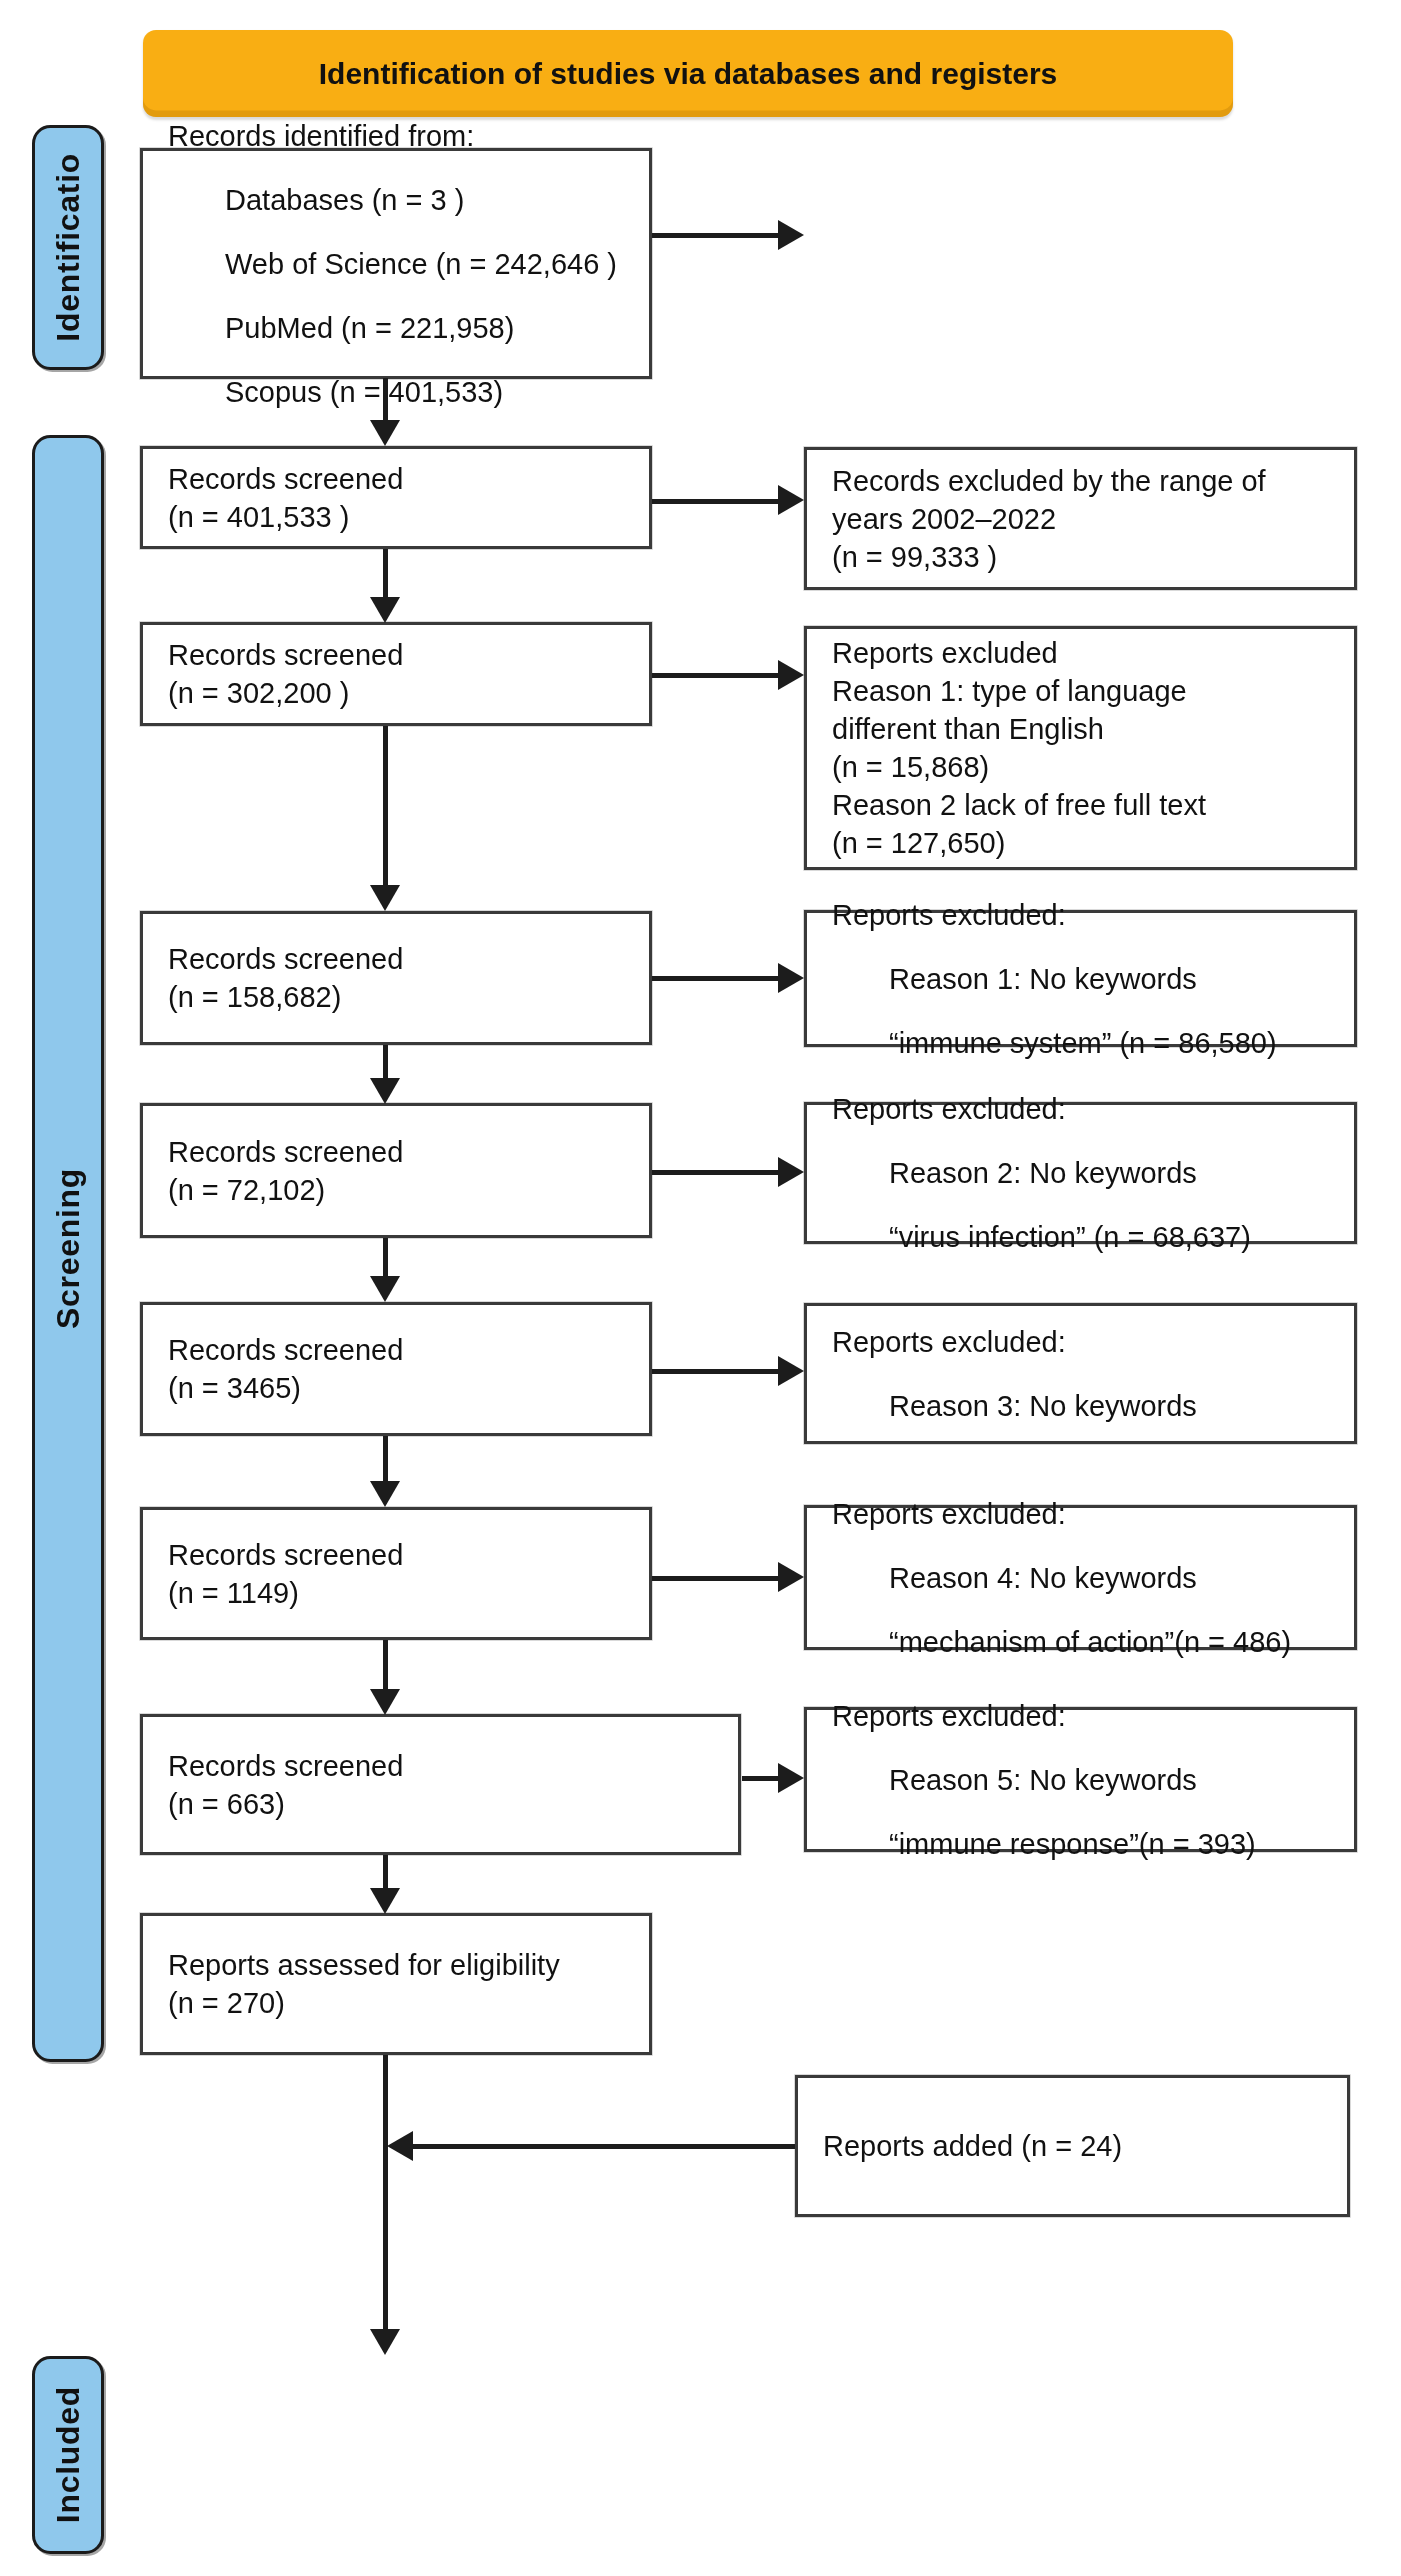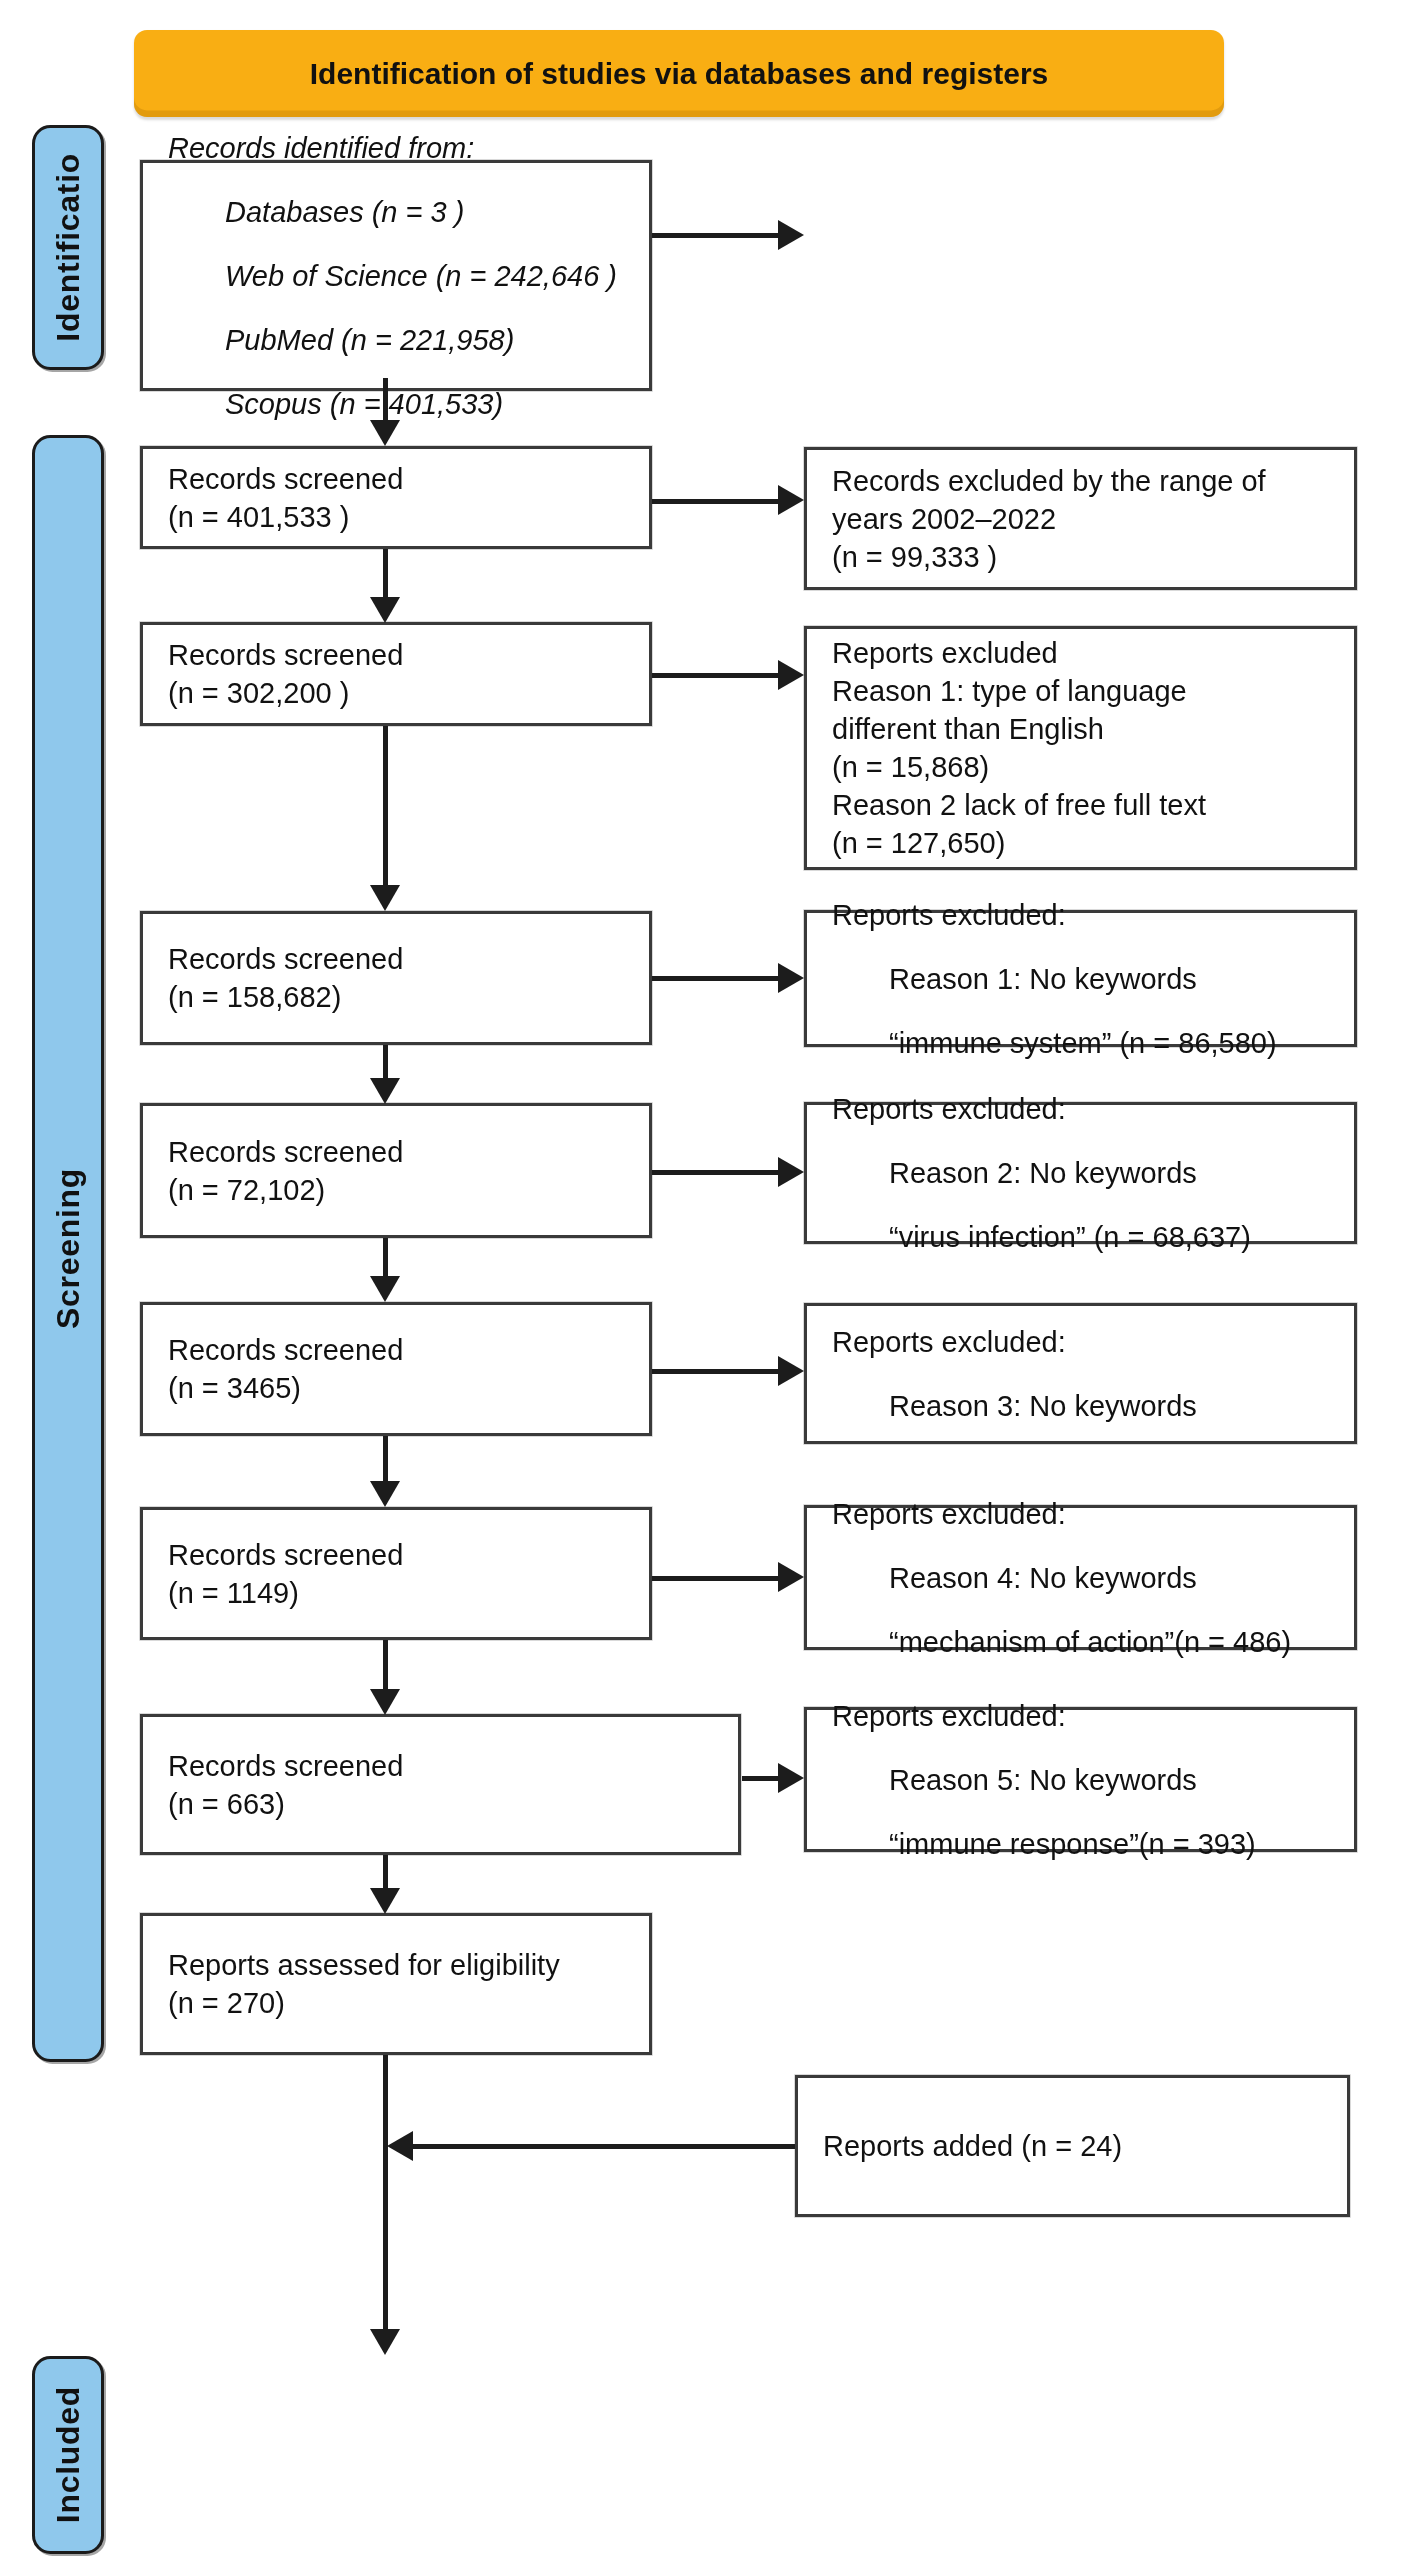--- a/index.html
+++ b/index.html
@@ -7,21 +7,21 @@
     position:relative;
     width:1402px;
     height:2576px;
     background:#ffffff;
     font-family:"Liberation Sans","DejaVu Sans",sans-serif;
     color:#111;
   }
   
   .banner{
     position:absolute;
-    left:134px; top:30px; width:1090px; height:87px;
+    left:143px; top:30px; width:1090px; height:87px;
     background:#F9AE13;
     border-radius:13px;
     box-shadow:inset 0 -6.6px 0 rgba(160,100,0,0.25), 0 2.6px 2.6px rgba(0,0,0,0.15);
     display:flex;align-items:center;justify-content:center;
     font-size:30px;font-weight:bold;
   }
   
   .pill{
     position:absolute;
     left:32px;width:72px;
@@ -89,21 +89,21 @@
   <div class="pill" style="top:125px;height:245px;">
     <span>Identificatio</span>
   </div>
   <div class="pill" style="top:435px;height:1627px;">
     <span>Screening</span>
   </div>
   <div class="pill" style="top:2356px;height:198px;">
     <span>Included</span>
   </div>
 
-  <div class="box" style="left:140px;top:160px;width:512px;height:231px;font-style:italic;">
+  <div class="box" style="left:140px;top:148px;width:512px;height:231px;">
       <div class="ln"><span>Records identified from:</span></div>
       <div class="ln ind"><span>Databases (n = 3 )</span></div>
       <div class="ln ind"><span>Web of Science (n = 242,646 )</span></div>
       <div class="ln ind"><span>PubMed (n = 221,958)</span></div>
       <div class="ln ind"><span>Scopus (n = 401,533)</span></div>
     </div>
   <div class="box" style="left:140px;top:446px;width:512px;height:103px;">
       <div class="ln"><span>Records screened</span></div>
       <div class="ln"><span>(n = 401,533 )</span></div>
     </div>

